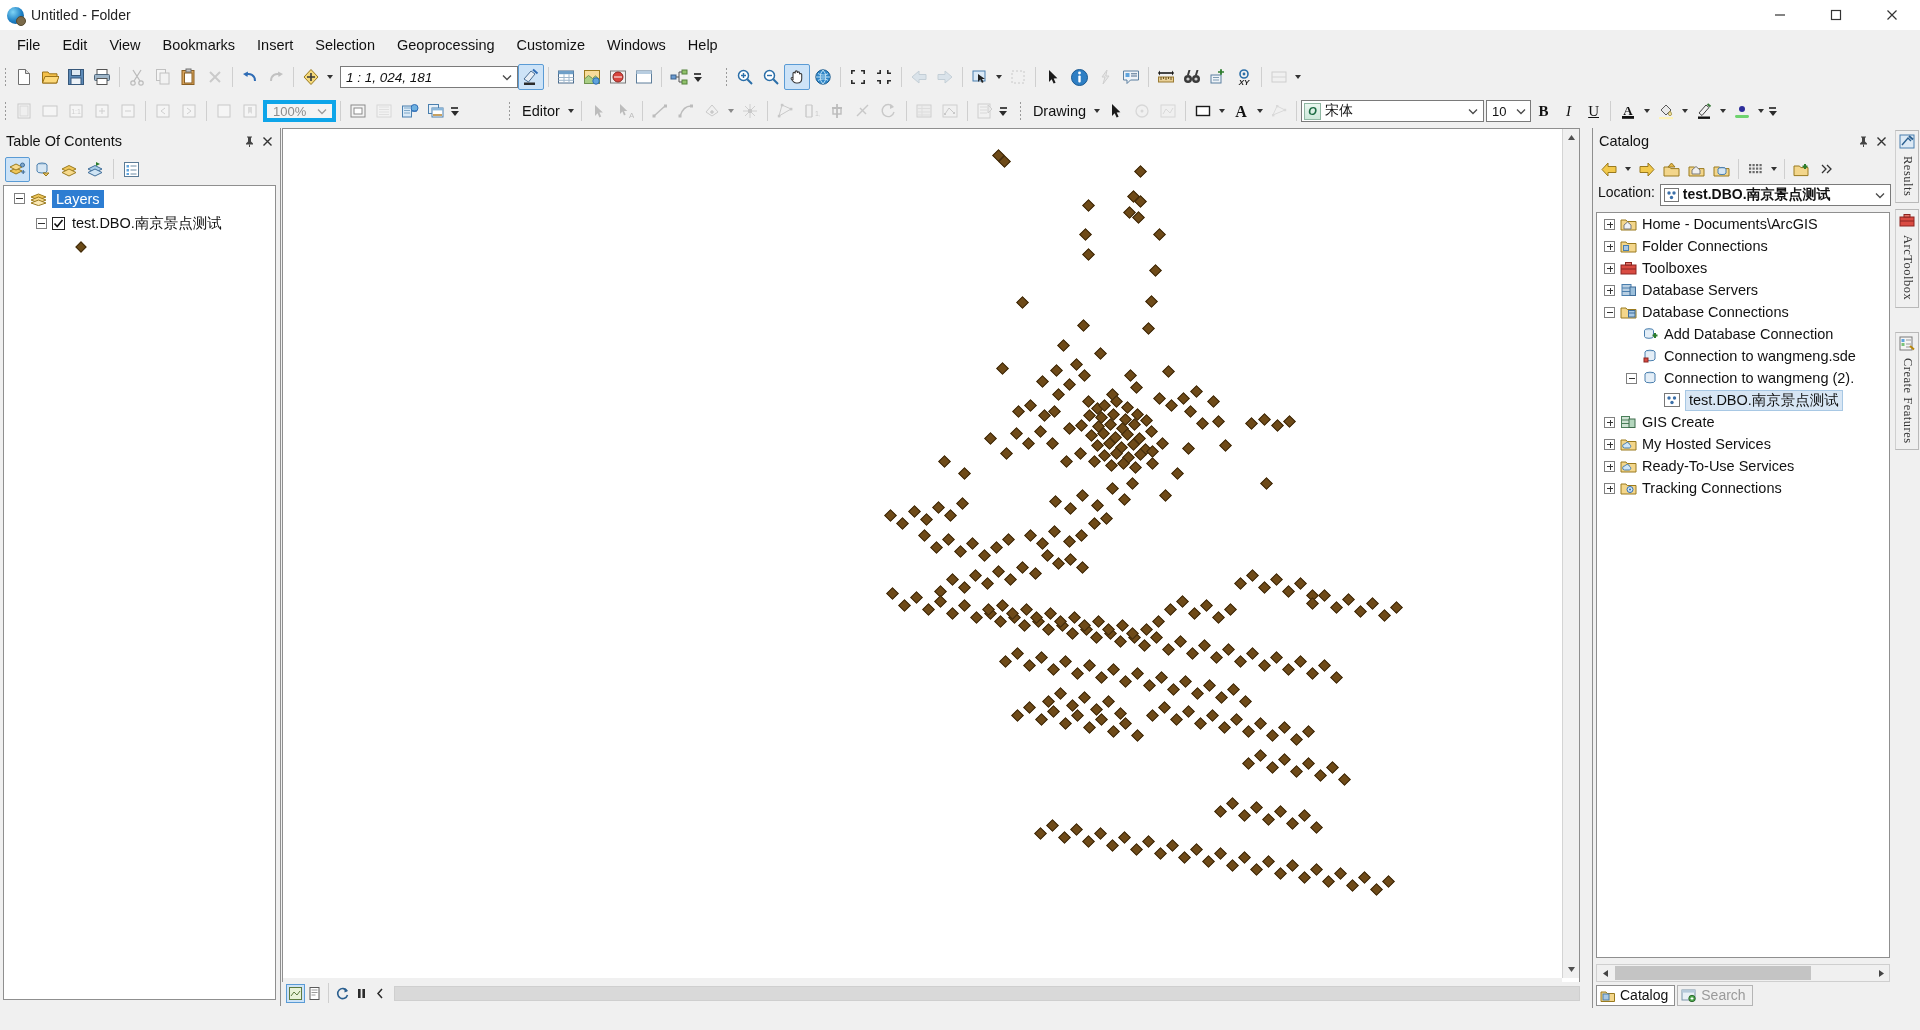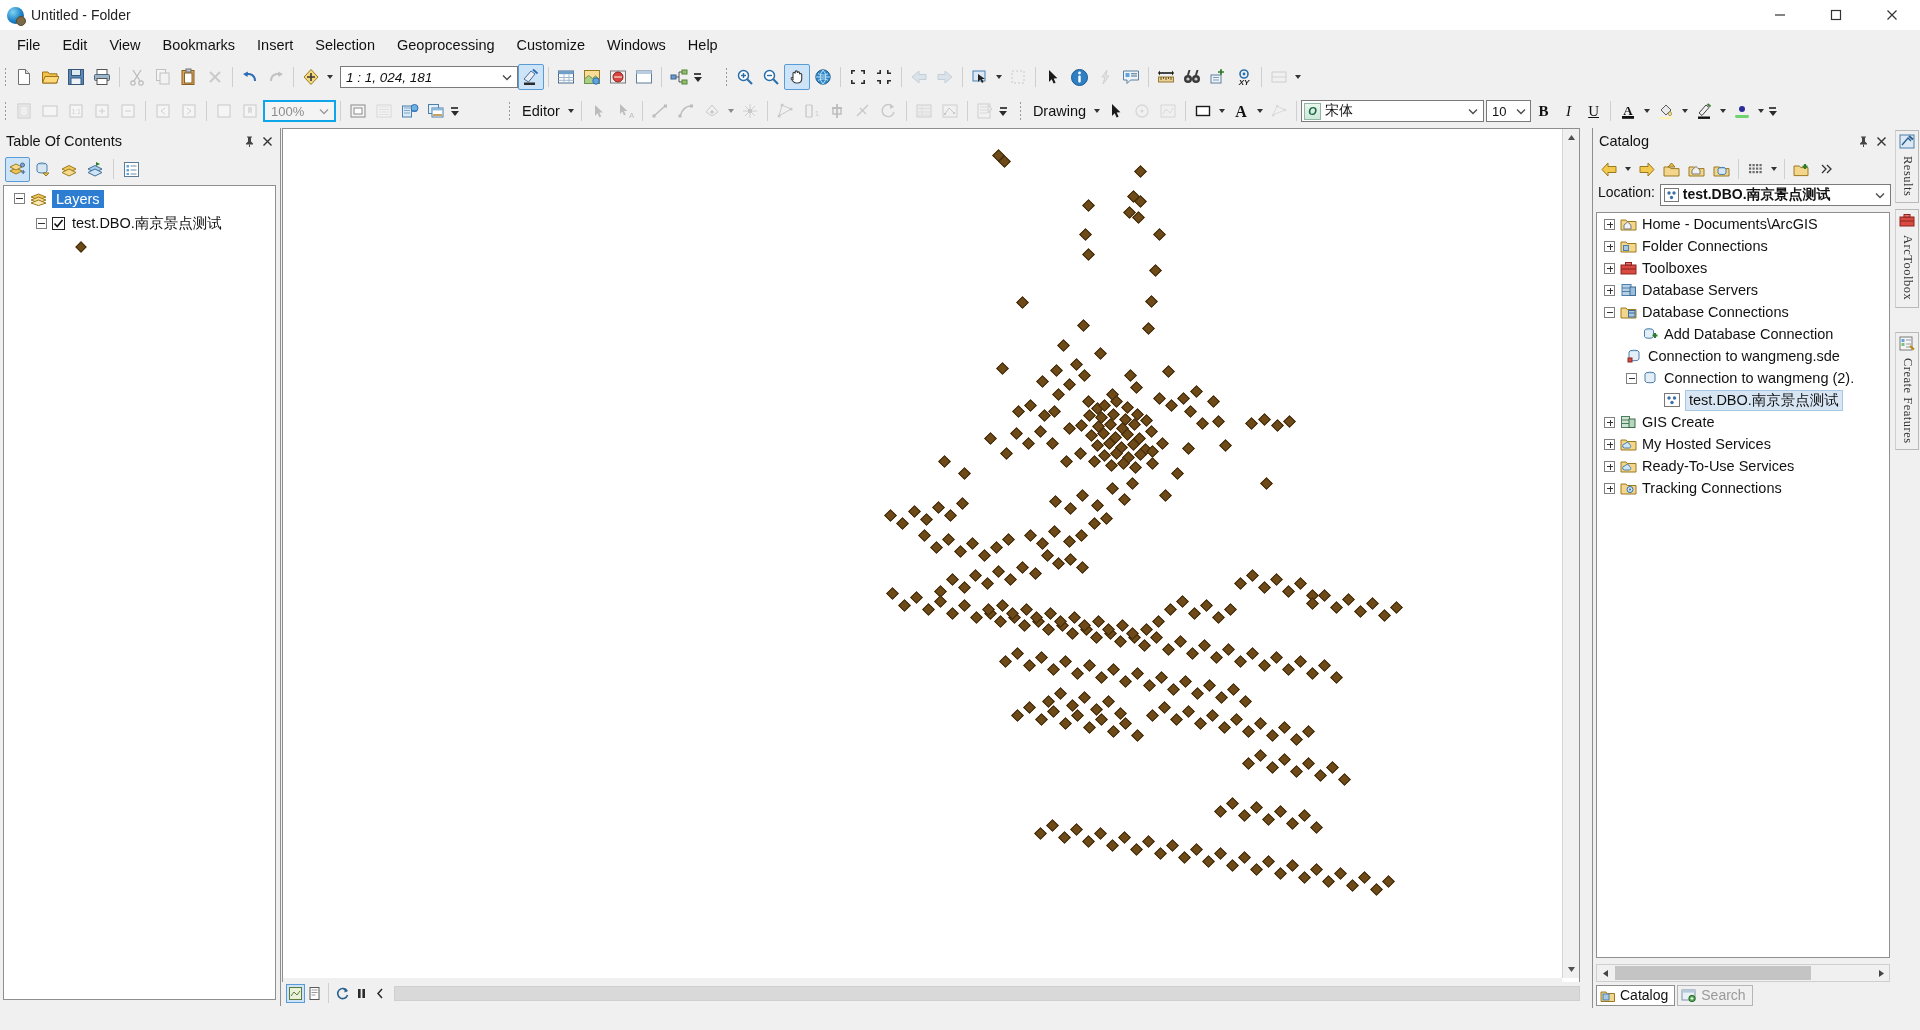--- a/index.html
+++ b/index.html
@@ -91,21 +91,21 @@
     width: 178px; height: 22px; background: #fff; border: 1px solid #7a7a7a;
     display: flex; align-items: center; padding: 0 2px 0 5px; margin-left: 4px; flex: 0 0 auto;
   }
   .scale-combo .val { flex: 1; font-size: 13.5px; color: #111; white-space: nowrap; }
   .combo-arrow {
     width: 16px; display: flex; align-items: center; justify-content: center; color: #4a4a4a;
   }
   .combo-arrow svg { display: block; }
 
   .zoom-combo {
-    width: 73px; height: 22px; background: #f4f4f4; border: 2px solid #0ea5e9;
+    width: 73px; height: 22px; background: #f4f4f4; border: 4px solid #0ea5e9;
     display: flex; align-items: center; padding: 0 2px 0 6px; flex: 0 0 auto; color: #8c8c8c;
   }
   .zoom-combo .val { flex: 1; font-size: 13px; }
 
   .tb-label {
     font-size: 14.5px; color: #111; padding: 3px 5px 3px 7px; white-space: nowrap;
   }
   .tb-label-btn { display: flex; align-items: center; height: 26px; flex: 0 0 auto; }
 
   .font-combo {
@@ -1632,21 +1632,21 @@
           <div style="width: 13px; flex: 0 0 auto; display: flex; align-items: center; justify-content: center; margin-right: 4px;"></div>
           <span style="display: flex; margin-right: 5px; flex: 0 0 auto;">
             <svg width="17" height="14" viewBox="0 0 17 14">
               <ellipse cx="7" cy="3.5" rx="4.5" ry="1.8" fill="#cfe0ee" stroke="#4a7fae"></ellipse>
               <path d="M2.5 3.5 v6 a4.5 1.8 0 0 0 9 0 V3.5" fill="#e4eef7" stroke="#4a7fae"></path>
               <path d="M13 6 v5 M10.5 8.5 h5" stroke="#2d7d2d" stroke-width="2"></path>
             </svg>
           </span>
           <span class="ct-label">Add Database Connection</span>
         </div>
-        <div class="ct-row" style="padding-left: 12px;">
+        <div class="ct-row" style="padding-left: 28px;">
           <div style="width: 13px; flex: 0 0 auto; display: flex; align-items: center; justify-content: center; margin-right: 4px;"></div>
           <span style="display: flex; margin-right: 5px; flex: 0 0 auto;">
             <svg width="17" height="14" viewBox="0 0 17 14">
               <ellipse cx="8" cy="3" rx="5" ry="1.8" fill="#cfe0ee" stroke="#4a7fae"></ellipse>
               <path d="M3 3 v7 a5 1.8 0 0 0 10 0 V3" fill="#e4eef7" stroke="#4a7fae"></path>
               <rect x="2" y="9" width="4" height="4" fill="#d94b42" stroke="#8c2520"></rect>
             </svg>
           </span>
           <span class="ct-label">Connection to wangmeng.sde</span>
         </div>

